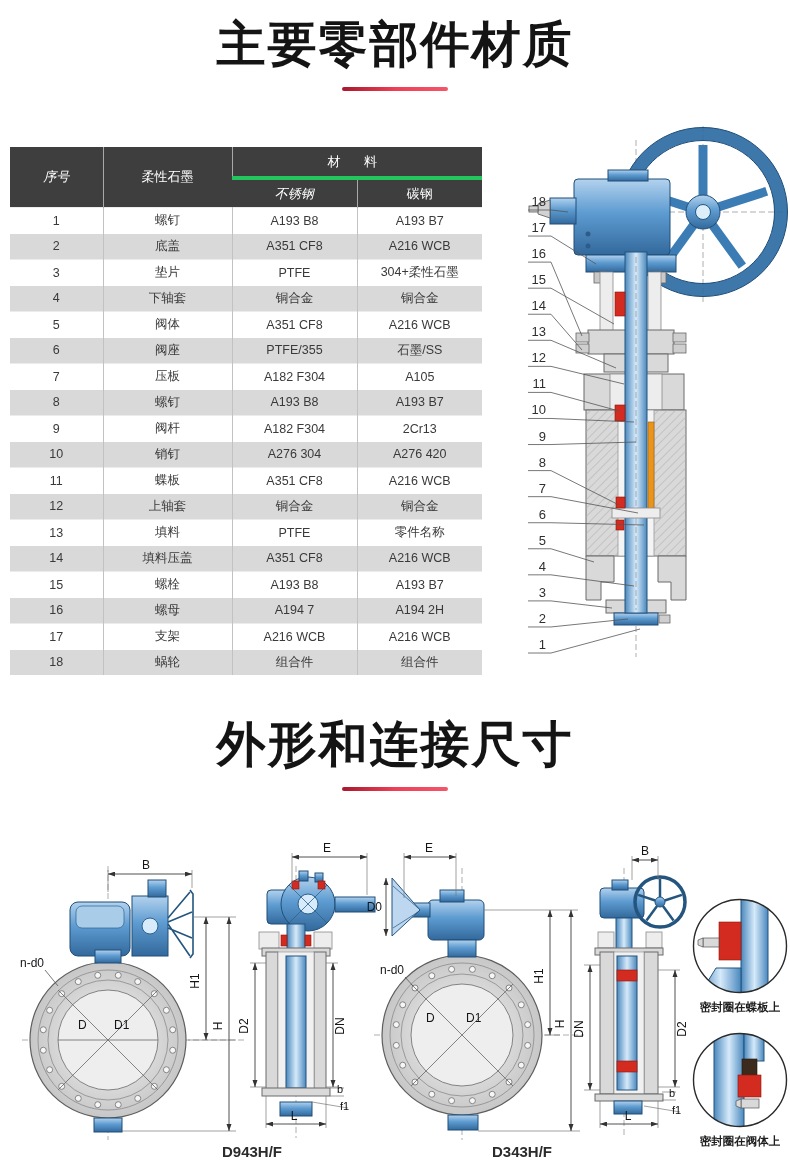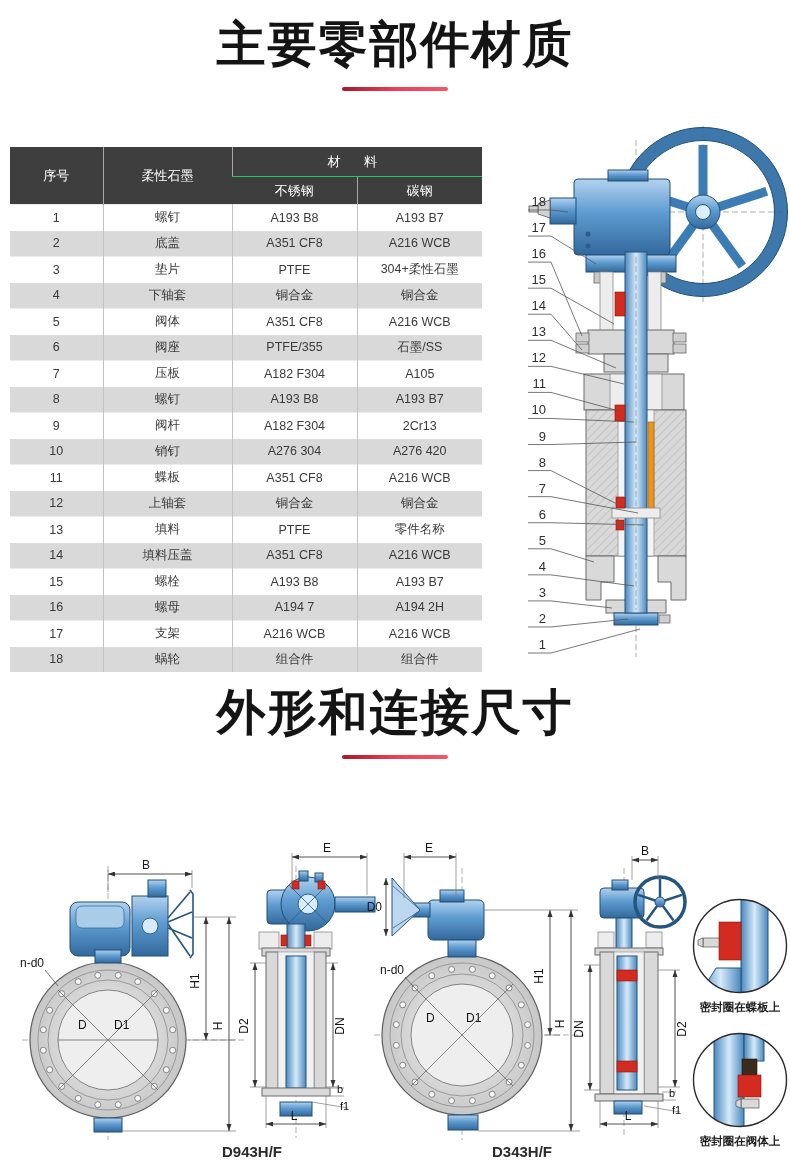--- a/index.html
+++ b/index.html
@@ -1,30 +1,30 @@
 <!DOCTYPE html>
 <html><head>
 <meta charset="utf-8">
 <style>
   html,body{margin:0;padding:0;background:#fff;}
   .page{position:relative;width:790px;height:1174px;background:#ffffff;overflow:hidden;
         font-family:"Liberation Sans",sans-serif;}
   .sec-head{position:absolute;left:0;width:790px;text-align:center;}
   #head1{top:12px;}
-  #head2{top:680px;}
+  #head2{top:712px;}
   .sec-title{font-size:49px;font-weight:800;color:#141414;margin:0;letter-spacing:2px;}
   .title-underline{width:106px;height:4px;margin:9px auto 0;border-radius:2px;
         background:linear-gradient(90deg,#a9182c,#ee3f55,#f4566a);}
   
   table.materials{position:absolute;left:10px;top:147px;width:472px;border-collapse:collapse;
         table-layout:fixed;}
   table.materials th{background:#3e3e3e;color:#fff;font-weight:500;font-size:13px;
         border-left:1px solid rgba(255,255,255,.55);}
-  table.materials th:first-child{border-left:none;}
-  th.material-group{height:27px;letter-spacing:10px;border-bottom:1px solid #22c55e;}
+  table.materials th:first-child{border-left:none;font-style:italic;}
+  th.material-group{height:27px;letter-spacing:10px;border-bottom:4px solid #22c55e;}
   tr.subhead th{height:25px;}
   th.rowspan{height:52px;}
   table.materials td{height:25.5px;text-align:center;font-size:12.5px;color:#3a3a3a;
         padding:0;border-left:1px solid #c2c2c2;}
   table.materials td:first-child{border-left:none;}
   table.materials tbody tr{background:#ffffff;border-top:1px solid #ececec;}
   table.materials tbody tr.alt{background:#d9d9d9;border-top:none;}
   
   svg text{font-family:"Liberation Sans",sans-serif;}
   .cl{stroke:#9a9a9a;stroke-width:.8;stroke-dasharray:6 3;fill:none;}

